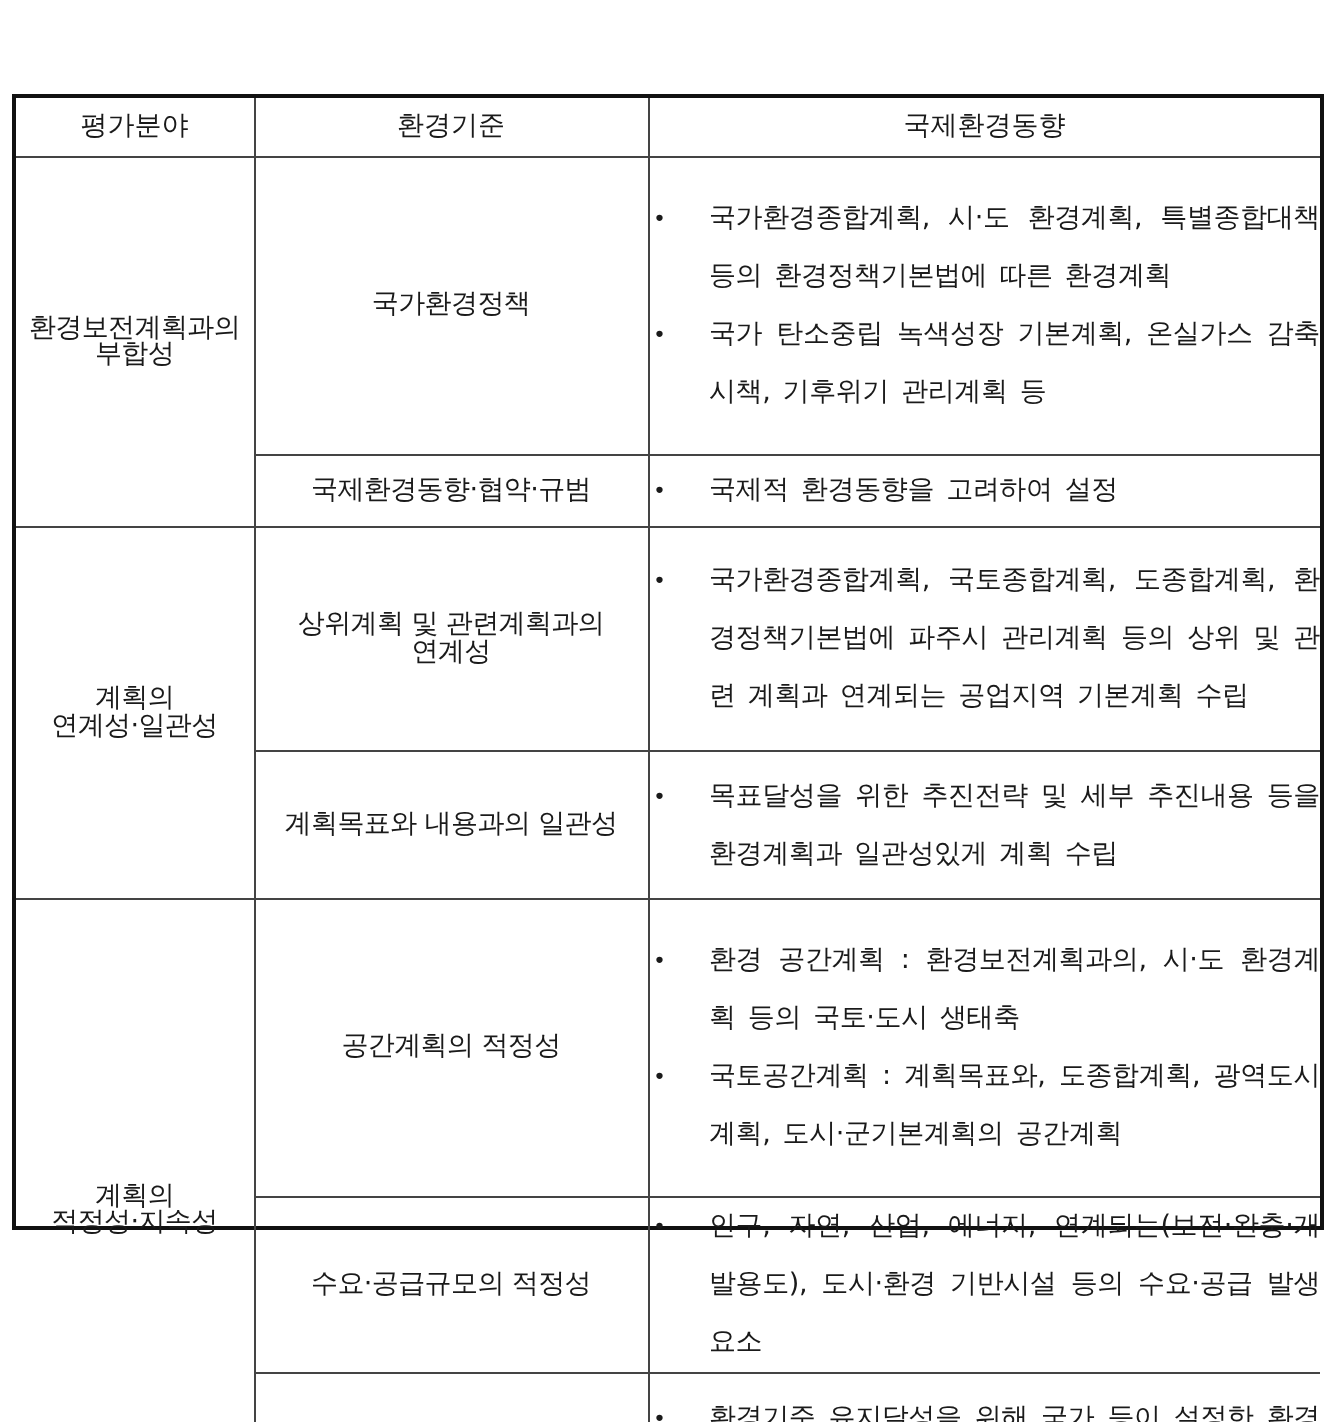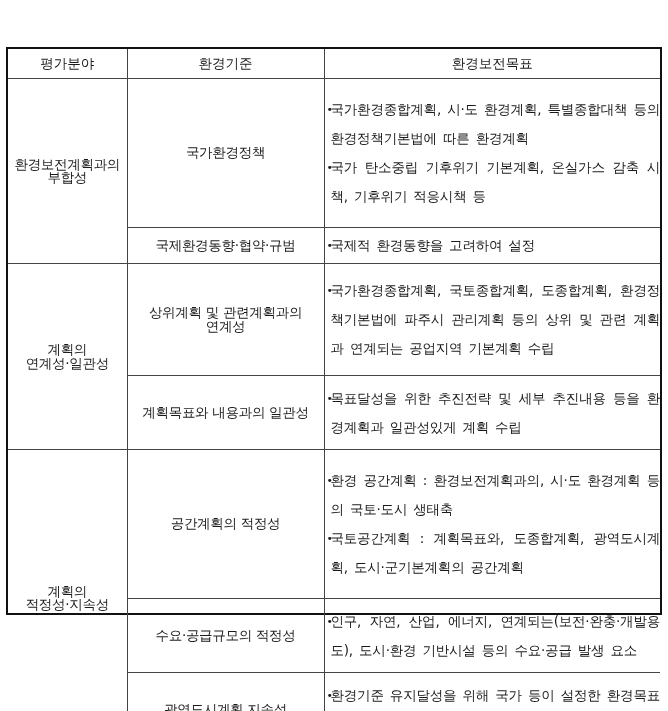--- a/index.html
+++ b/index.html
@@ -61,21 +61,21 @@
     padding-left: 3px;
     padding-right: 4px;
   }
   ul.bullets {
     list-style: none;
     margin: 0;
     padding: 0;
   }
   ul.bullets li {
     position: relative;
-    padding-left: 6px;
+    padding-left: 30px;
     line-height: 29px;
     text-align: justify;
     text-align-last: left;
     letter-spacing: -0.2px;
     word-spacing: 2px;
   }
   ul.bullets li::before {
     content: "•";
     position: absolute;
     left: 2px;
@@ -97,37 +97,37 @@
   <table class="eval">
     <colgroup>
       <col class="c1">
         <col class="c2">
         <col class="c3">
     </colgroup>
     <thead>
       <tr>
         <th>평가분야</th>
         <th>환경기준</th>
-        <th>환경보전목표</th>
+        <th>국제환경동향</th>
       </tr>
     </thead>
     <tbody>
 
       <tr class="r1">
         <td class="area" rowspan="2">
           <div>환경보전계획과의</div>
           <div>부합성</div>
         </td>
         <td class="item">
           <div>국가환경정책</div>
         </td>
         <td class="goal">
           <ul class="bullets">
             <li>국가환경종합계획, 시·도 환경계획, 특별종합대책 등의 환경정책기본법에 따른 환경계획</li>
-            <li>국가 탄소중립 기후위기 기본계획, 온실가스 감축 시책, 기후위기 적응시책 등</li>
+            <li>국가 탄소중립 녹색성장 기본계획, 온실가스 감축 시책, 기후위기 관리계획 등</li>
           </ul>
         </td>
       </tr>
       <tr class="r2">
         <td class="item">
           <div>국제환경동향·협약·규범</div>
         </td>
         <td class="goal">
           <ul class="bullets">
             <li>국제적 환경동향을 고려하여 설정</li>

